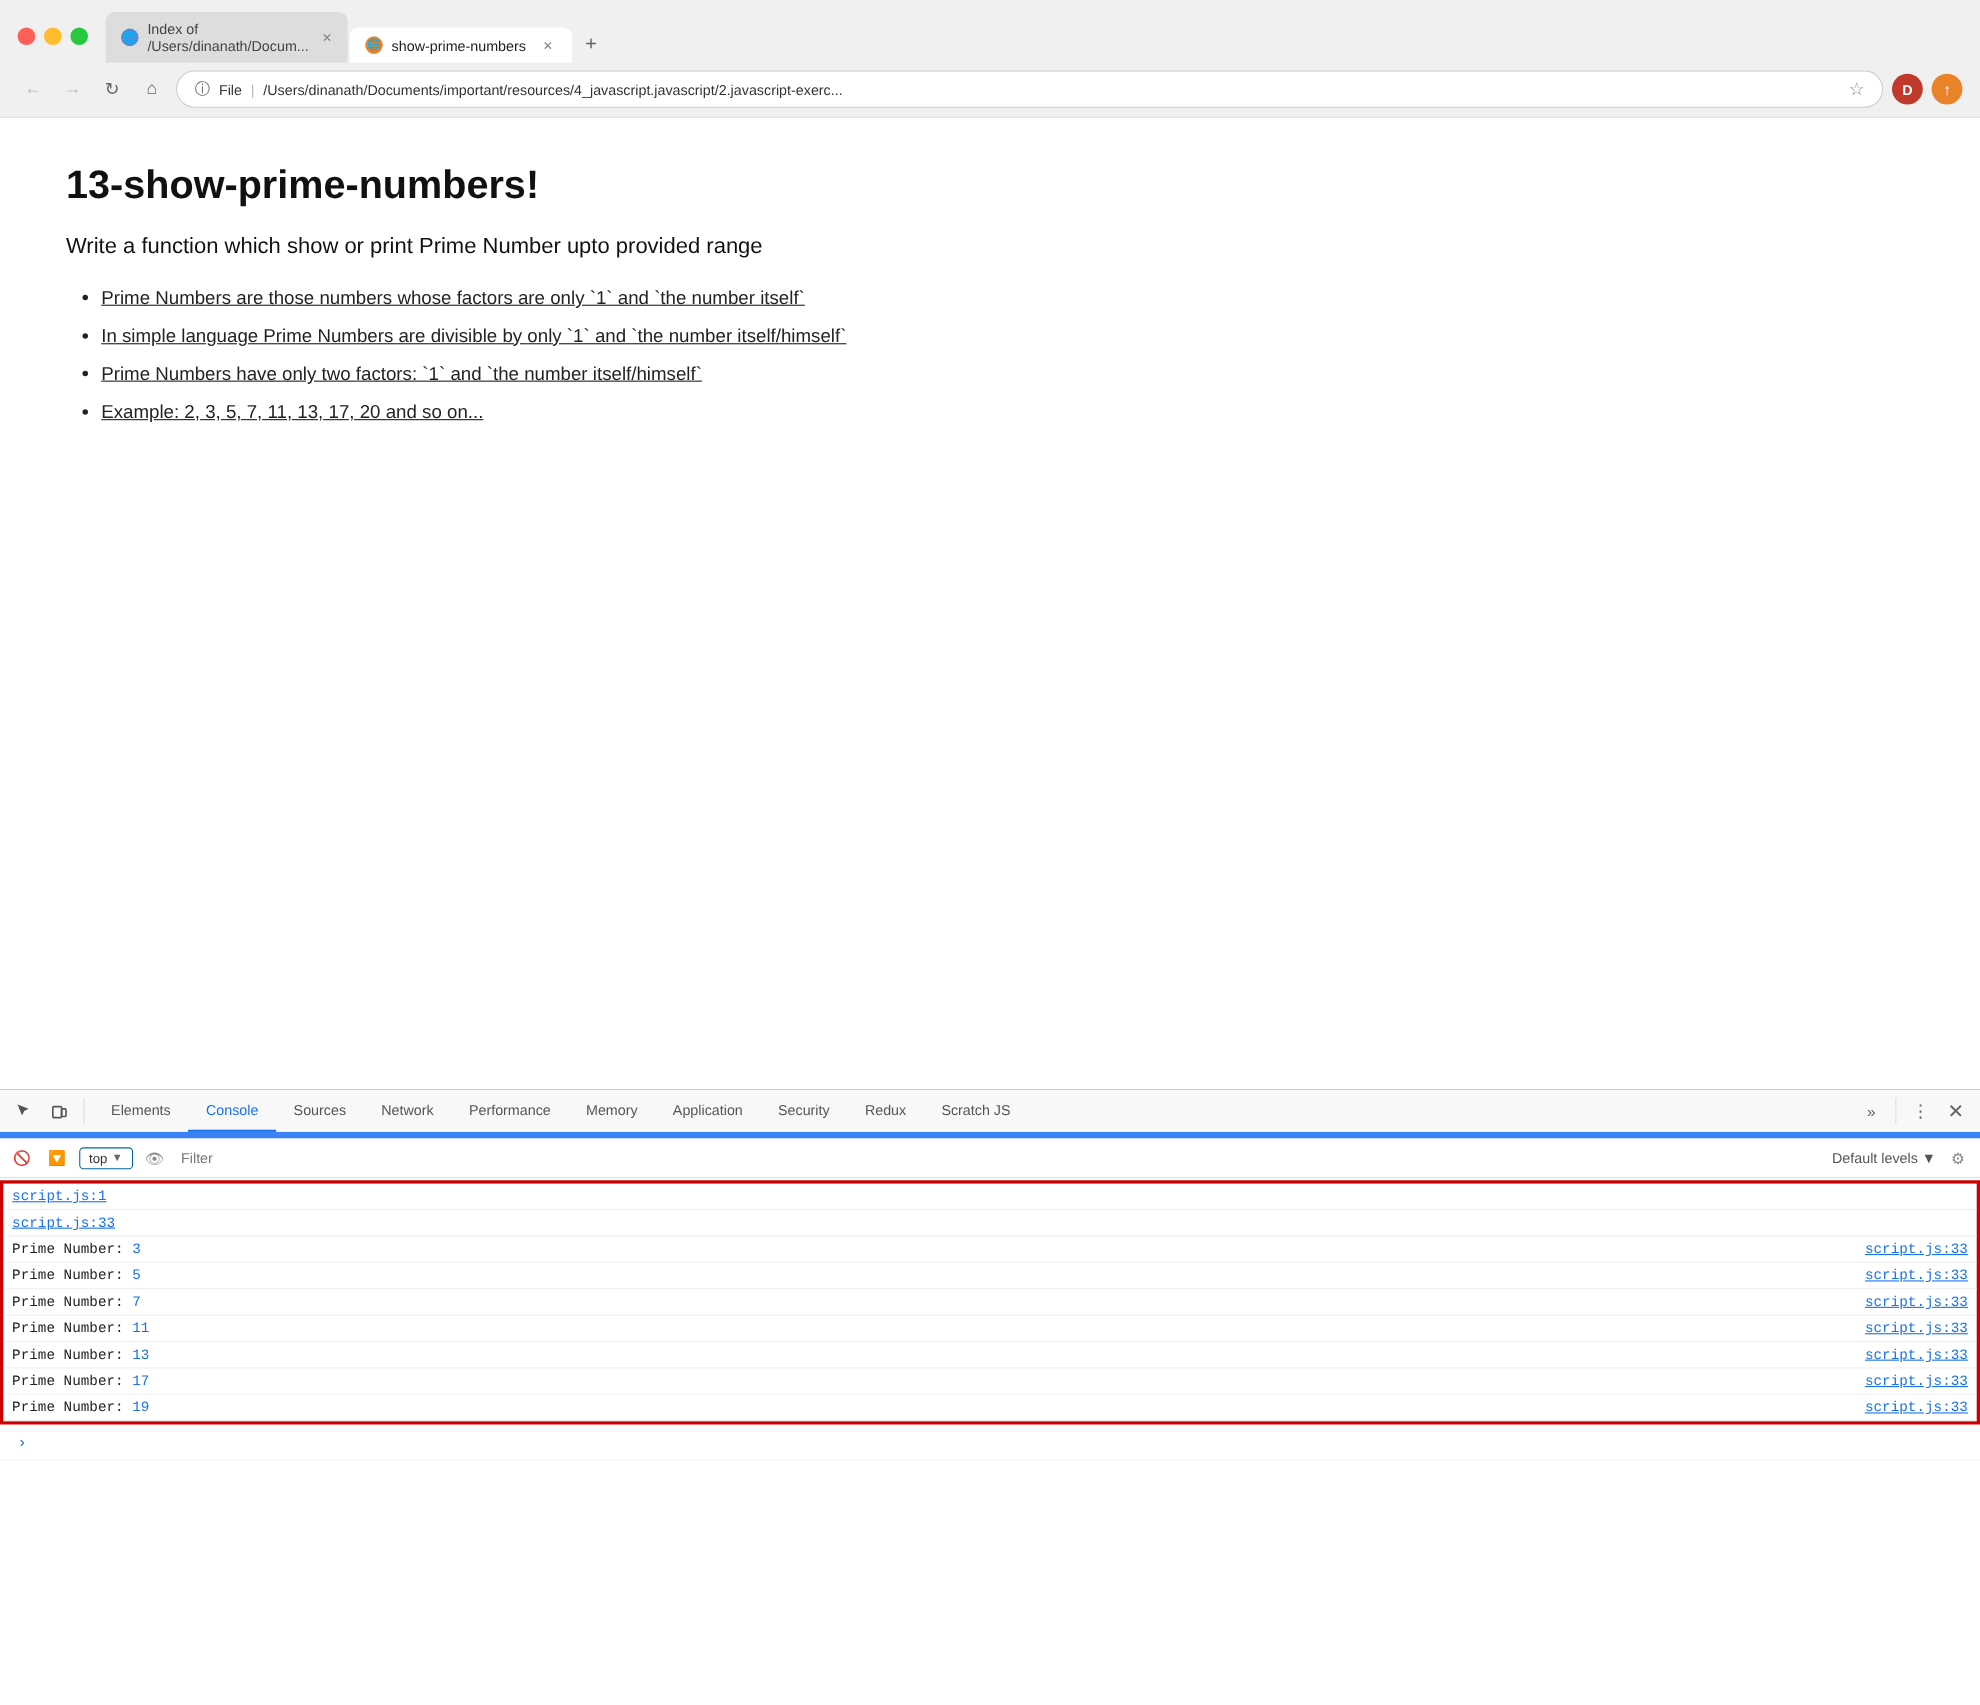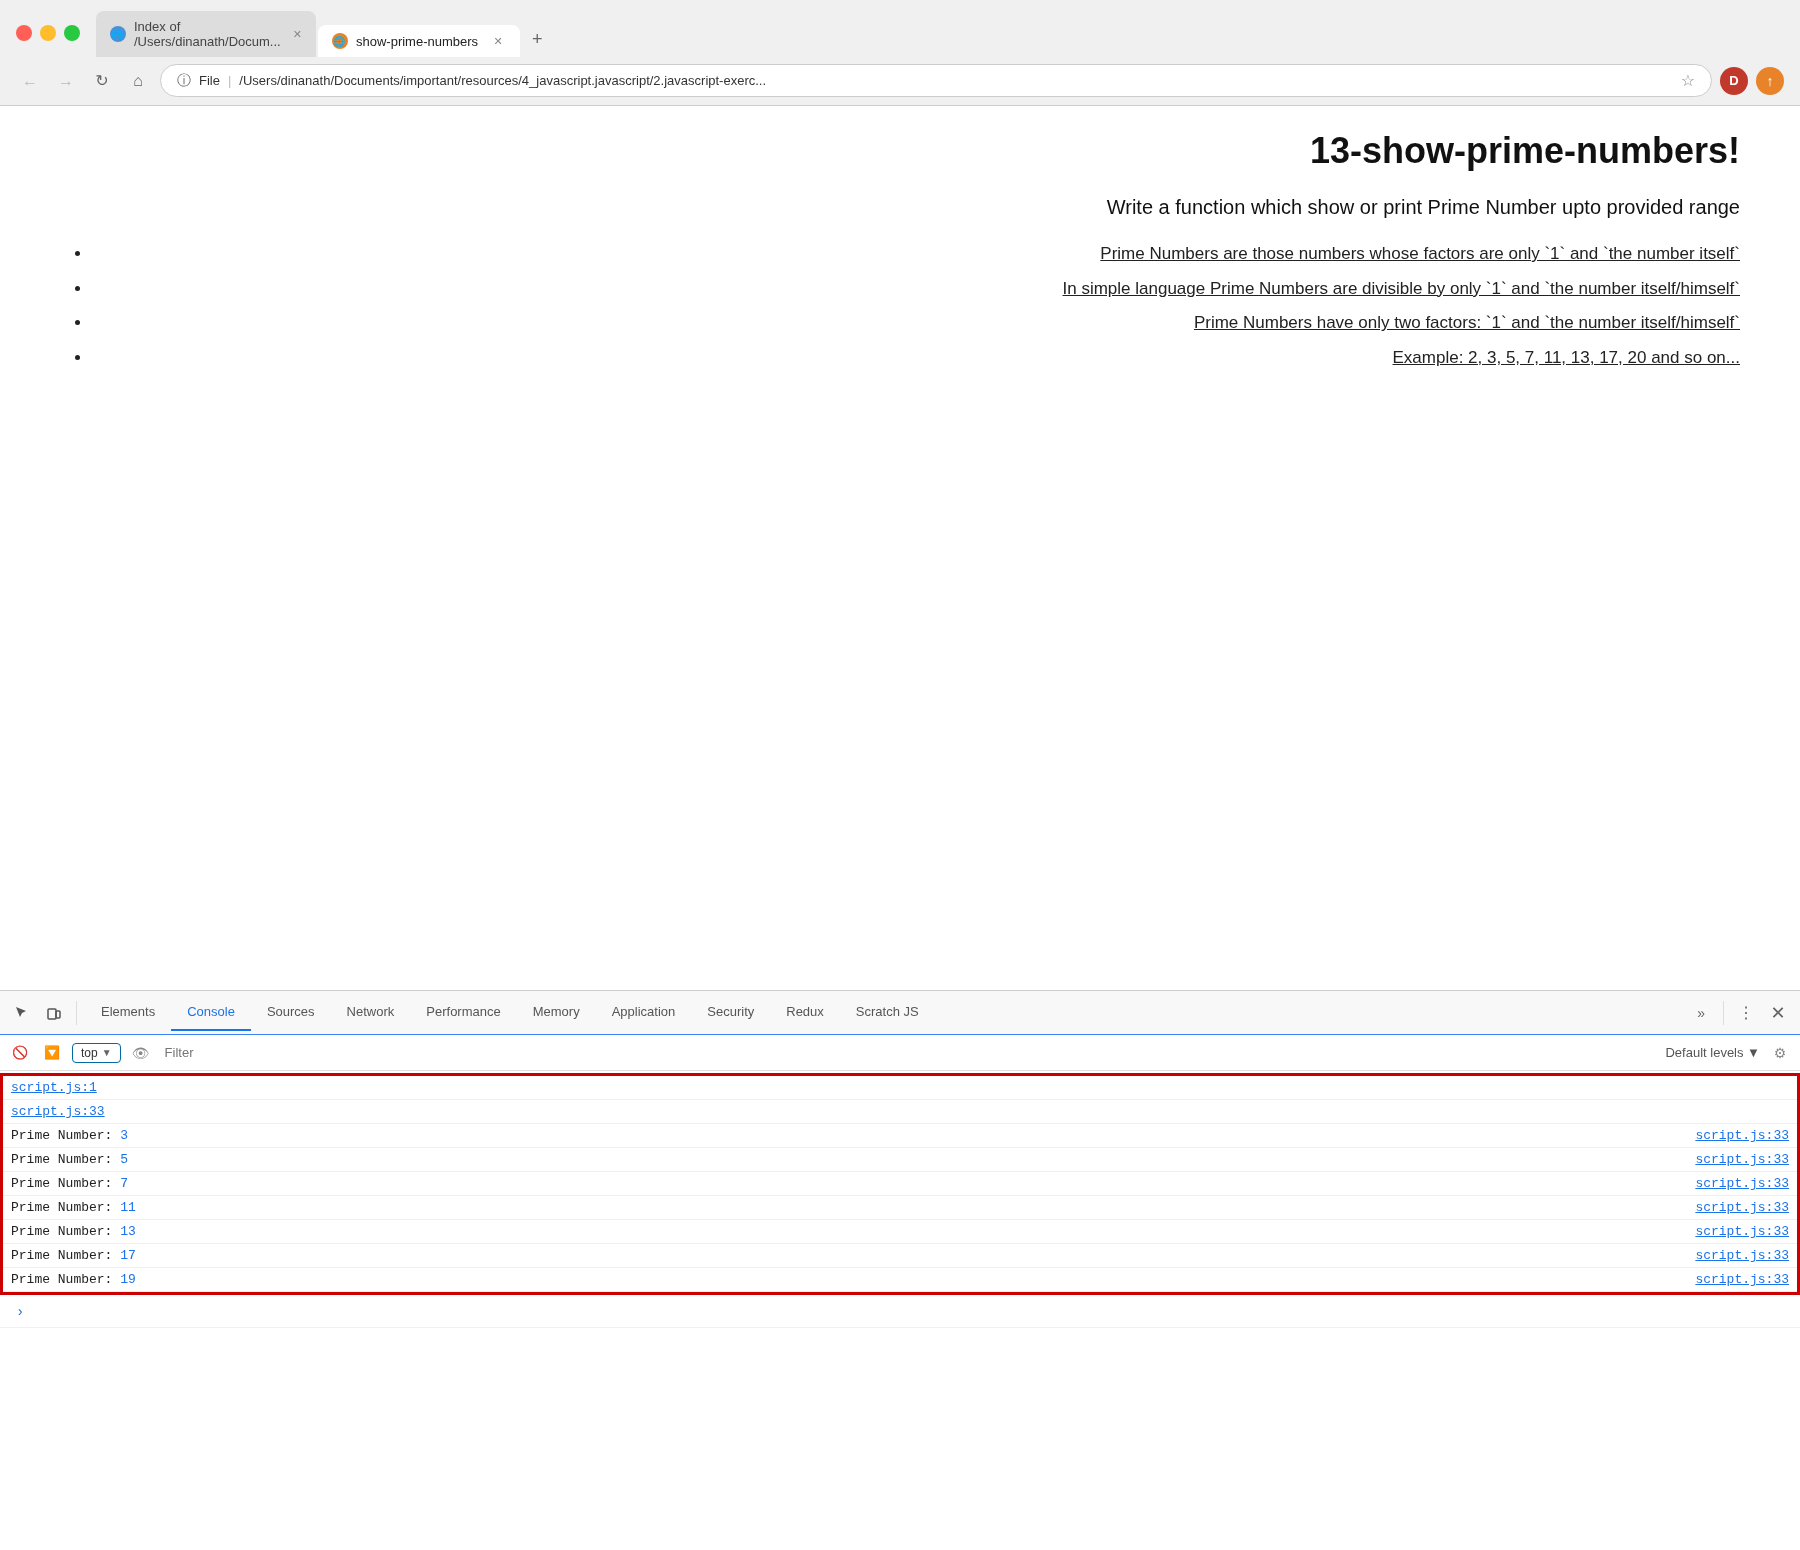--- a/index.html
+++ b/index.html
@@ -132,24 +132,23 @@
       width: 28px; height: 28px;
       border-radius: 50%;
       background: #e8832a;
       color: white;
       display: flex; align-items: center; justify-content: center;
       font-size: 14px;
     }
 
     
     .page-content {
-      padding: 24px 60px;
+      padding: 40px 60px;
       background: #fff;
       min-height: 680px;
-      text-align: right;
     }
     .page-title {
       font-size: 36px;
       font-weight: 800;
       color: #111;
       margin-bottom: 24px;
     }
     .page-subtitle {
       font-size: 20px;
       font-weight: 400;
@@ -176,21 +175,21 @@
       right: 0;
       height: 560px;
       background: #fff;
       border-top: 1px solid #ccc;
       display: flex;
       flex-direction: column;
     }
     .devtools-toolbar {
       display: flex;
       align-items: center;
-      border-bottom: 1px solid #3b82f6;
+      border-bottom: 6px solid #3b82f6;
       background: #f8f8f8;
       height: 44px;
       padding: 0 8px;
       gap: 4px;
     }
     .devtools-icon-btn {
       width: 28px; height: 28px;
       display: flex; align-items: center; justify-content: center;
       border-radius: 4px;
       color: #555;

